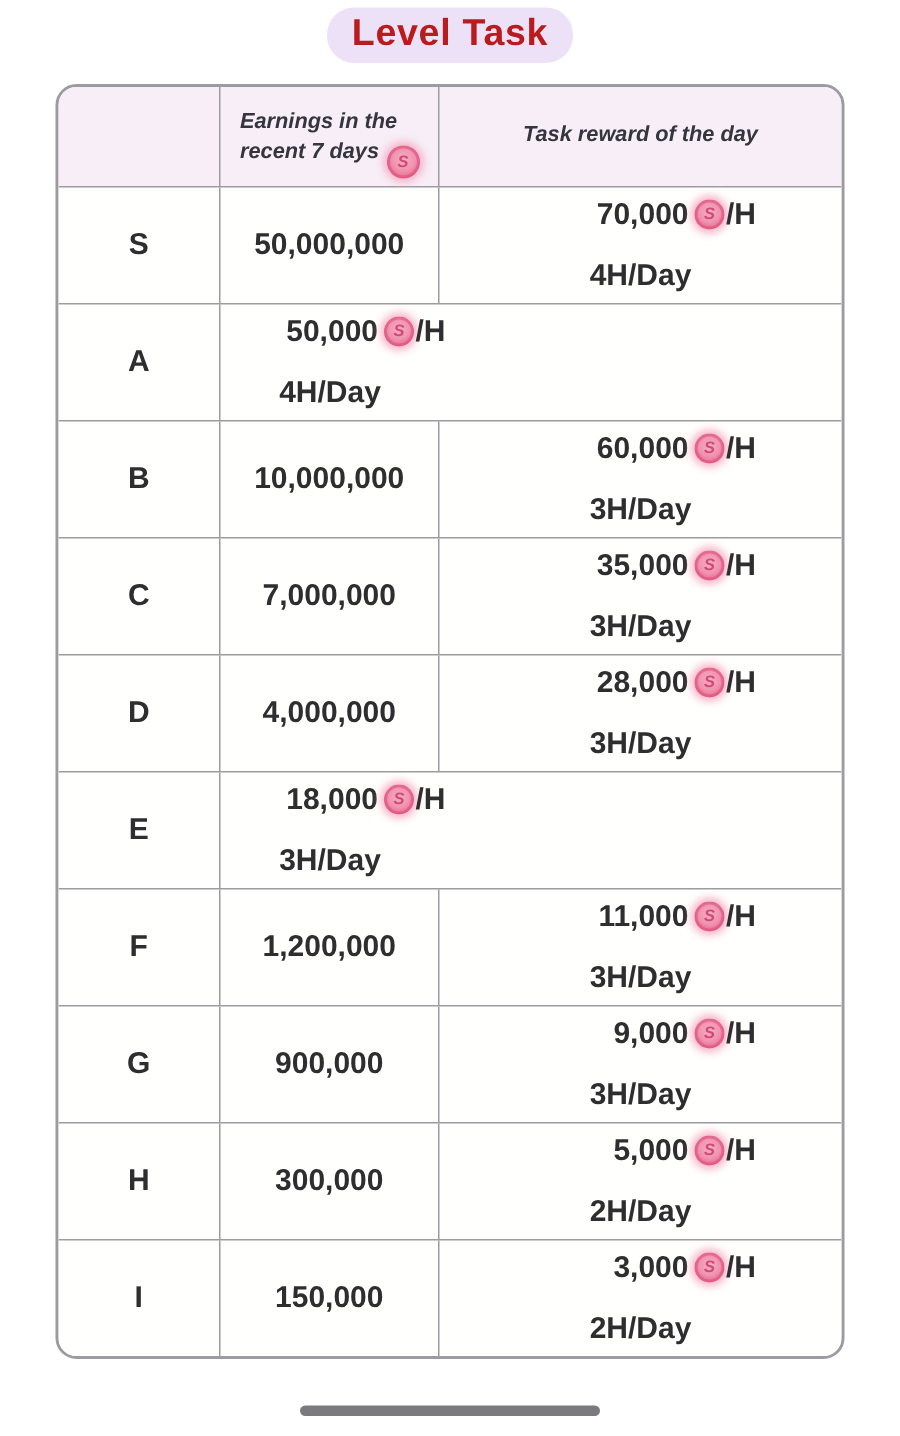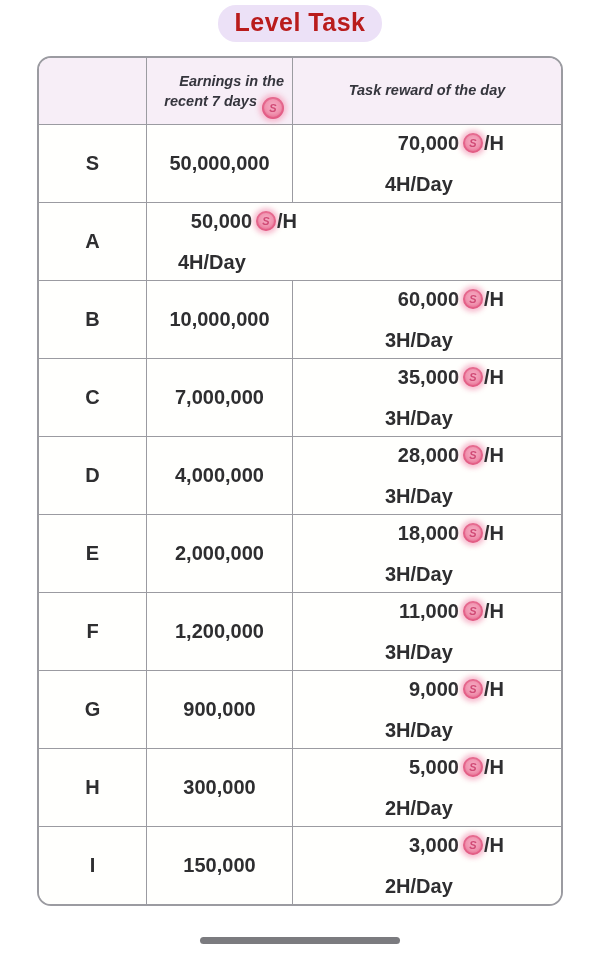--- a/index.html
+++ b/index.html
@@ -64,21 +64,20 @@
     font-weight:bold;
     font-style:italic;
     color:#35353d;
     line-height:1.35;
   }
   .cell.hdr-earn{
     justify-content:flex-start;
     padding:6px 8px 0 13px;
     display:block;
     padding-top:14px;
-    text-align:right;
   }
   .cell.hdr-earn .hdr-text{display:inline;}
   
   .lvl-text, .earn-text, .rate, .daily{
     font-size:20px;
     font-weight:bold;
     color:#2e2e30;
   }
   .cell.c3.reward{
     justify-content:center;
@@ -87,21 +86,21 @@
   }
   .rate{
     display:inline-flex;
     align-items:center;
     justify-content:flex-end;
     width:154px;
     white-space:nowrap;
   }
   .daily{
     width:84px;
-    text-align:left;
+    text-align:center;
     white-space:nowrap;
   }
   
   .coin{
     display:inline-flex;
     align-items:center;
     justify-content:center;
     width:20px;height:20px;
     border-radius:50%;
     background:radial-gradient(circle at 50% 42%, #f6aec5 0%, #f093af 45%, #e5638b 78%, #e05b85 100%);
@@ -243,23 +242,20 @@
               <span>/H</span>
             </span>
       <span class="daily">3H/Day</span>
     </div>
   </div>
 
   <div class="trow data">
     <div class="cell c1">
       <span class="lvl-text">E</span>
     </div>
-    <div class="cell c2">
-      <span class="earn-text">2,000,000</span>
-    </div>
     <div class="cell c3 reward">
       <span class="rate">
               <span>18,000</span>
               <span class="coin">
                 <span class="coin-s">S</span>
               </span>
               <span>/H</span>
             </span>
       <span class="daily">3H/Day</span>
     </div>

